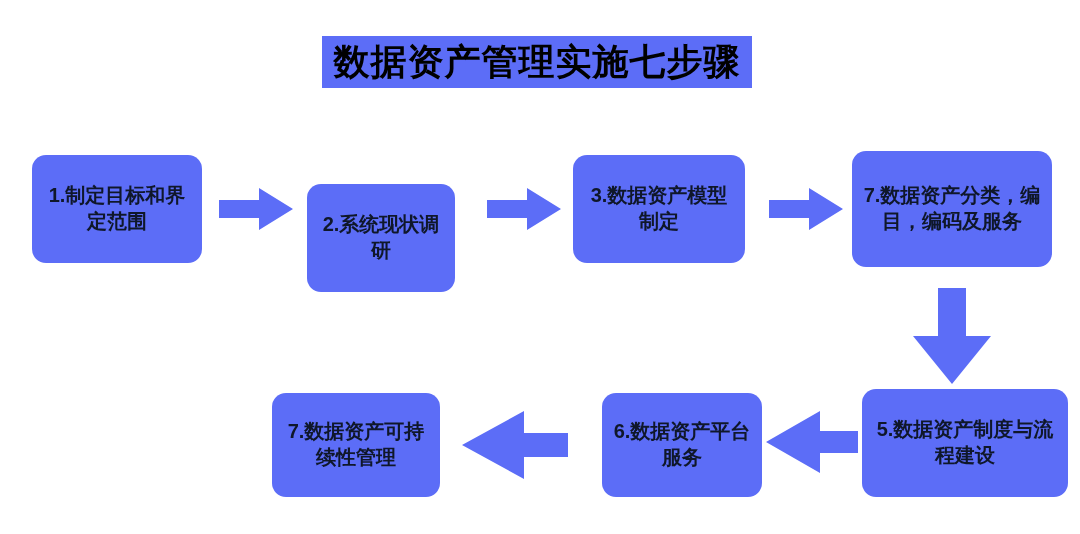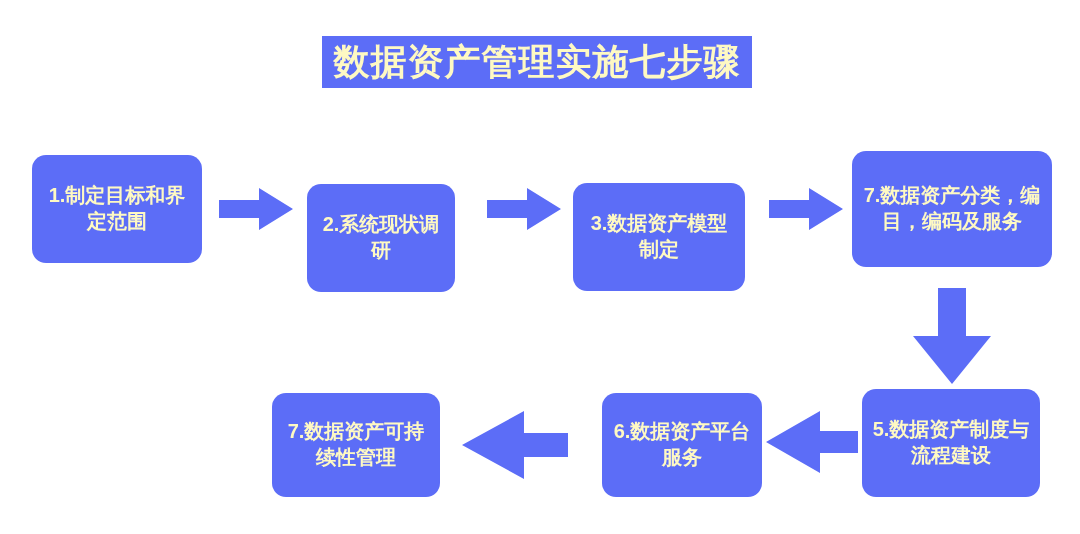--- a/index.html
+++ b/index.html
@@ -27,41 +27,41 @@
     top: 36px;
     width: 430px;
     height: 52px;
     background: #5C6DF7;
     display: flex;
     align-items: center;
     justify-content: center;
     box-sizing: border-box;
   }
   .title-band .title-text {
-    color: #fef9c3;
+    color: #000000;
     font-size: 36px;
     font-weight: 700;
     letter-spacing: 1px;
     line-height: 1;
     white-space: nowrap;
   }
 
   
   .step-box {
     position: absolute;
     background: #5C6DF7;
     border-radius: 14px;
     box-sizing: border-box;
     display: flex;
     align-items: center;
     justify-content: center;
     padding: 6px 10px;
   }
   .step-box .step-label {
-    color: #fef9c3;
+    color: #0f172a;
     font-size: 20px;
     font-weight: 700;
     line-height: 1.28;
     text-align: center;
     display: block;
     word-break: break-word;
   }
 
   
   .arrow {
@@ -95,21 +95,21 @@
   <div class="step-box" style="left:307px; top:155px; width:148px; height:108px;margin-top:29px;">
     <span class="step-label">2.系统现状调研</span>
   </div>
 
   <div class="arrow" style="left:487px; top:188px; width:74px; height:42px;">
     <svg viewBox="0 0 74 42" preserveAspectRatio="none" aria-hidden="true">
       <polygon points="0,12 40,12 40,0 74,21 40,42 40,30 0,30" fill="#5C6DF7"></polygon>
     </svg>
   </div>
 
-  <div class="step-box" style="left:573px; top:155px; width:172px; height:108px;margin-top:28px;">
+  <div class="step-box" style="left:573px; top:155px; width:172px; height:108px;">
     <span class="step-label">3.数据资产模型制定</span>
   </div>
 
   <div class="arrow" style="left:769px; top:188px; width:74px; height:42px;">
     <svg viewBox="0 0 74 42" preserveAspectRatio="none" aria-hidden="true">
       <polygon points="0,12 40,12 40,0 74,21 40,42 40,30 0,30" fill="#5C6DF7"></polygon>
     </svg>
   </div>
 
   <div class="step-box" style="left:852px; top:151px; width:200px; height:116px;">
@@ -135,17 +135,17 @@
   <div class="step-box" style="left:588px; top:393px; width:160px; height:104px;margin-left:14px;">
     <span class="step-label">6.数据资产平台服务</span>
   </div>
 
   <div class="arrow" style="left:766px; top:411px; width:92px; height:62px;">
     <svg viewBox="0 0 92 62" preserveAspectRatio="none" aria-hidden="true">
       <polygon points="0,31 54,0 54,20 92,20 92,42 54,42 54,62" fill="#5C6DF7"></polygon>
     </svg>
   </div>
 
-  <div class="step-box" style="left:862px; top:389px; width:178px; height:108px;">
+  <div class="step-box" style="left:862px; top:389px; width:206px; height:108px;">
     <span class="step-label">5.数据资产制度与流程建设</span>
   </div>
 
 </div>
 
 </body></html>

